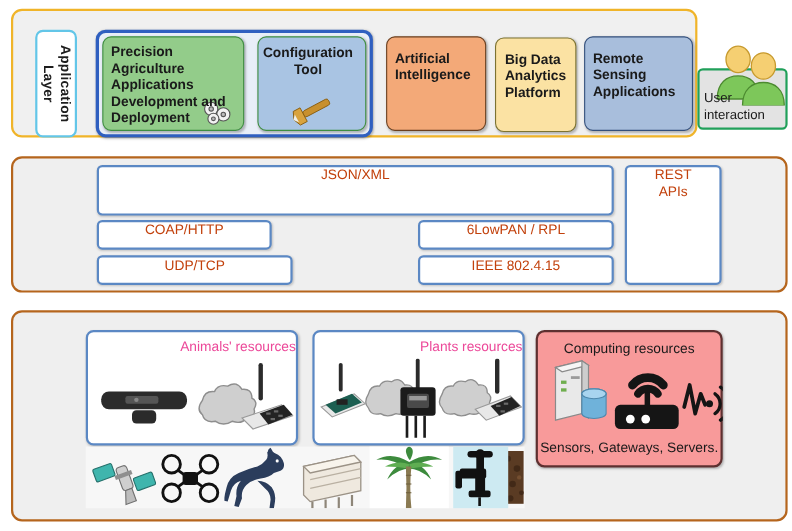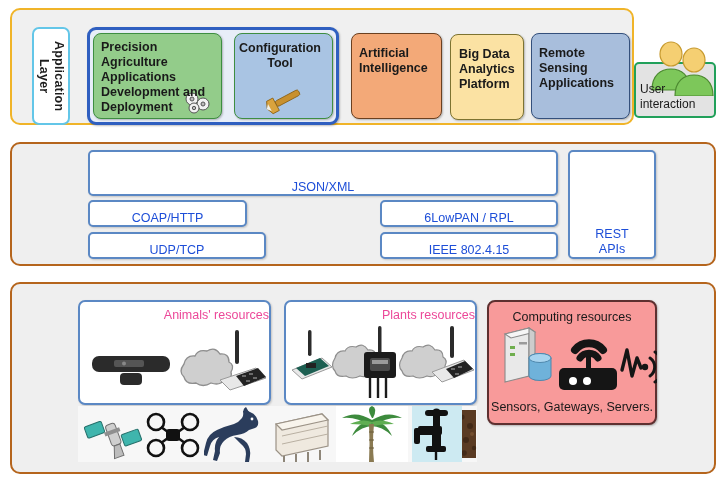--- a/index.html
+++ b/index.html
@@ -88,22 +88,22 @@
   
   #comm-layer{
     left:10px;top:142px;width:706px;height:124px;
     border:2.5px solid #b5651d;background:#efefef;
   }
   #comm-label{left:20px;top:150px;width:38px;height:108px;}
 
   .proto{
     position:absolute;box-sizing:border-box;
     background:#ffffff;border:2px solid #5b88c4;border-radius:5px;
-    display:flex;align-items:flex-end;justify-content:center;
-    font-size:12.5px;font-weight:500;color:#1d4ed8;
+    display:flex;align-items:flex-start;justify-content:center;
+    font-size:12.5px;font-weight:500;color:#c2410c;
     box-shadow:1px 1px 2px rgba(0,0,0,.18);
   }
   #p-json{left:88px;top:150px;width:470px;height:46px;}
   #p-coap{left:88px;top:200px;width:159px;height:27px;}
   #p-udp {left:88px;top:232px;width:178px;height:27px;}
   #p-6low{left:380px;top:200px;width:178px;height:27px;}
   #p-ieee{left:380px;top:232px;width:178px;height:27px;}
   #p-rest{left:568px;top:150px;width:88px;height:109px;
           line-height:15px;white-space:pre-line;text-align:center;}
 

